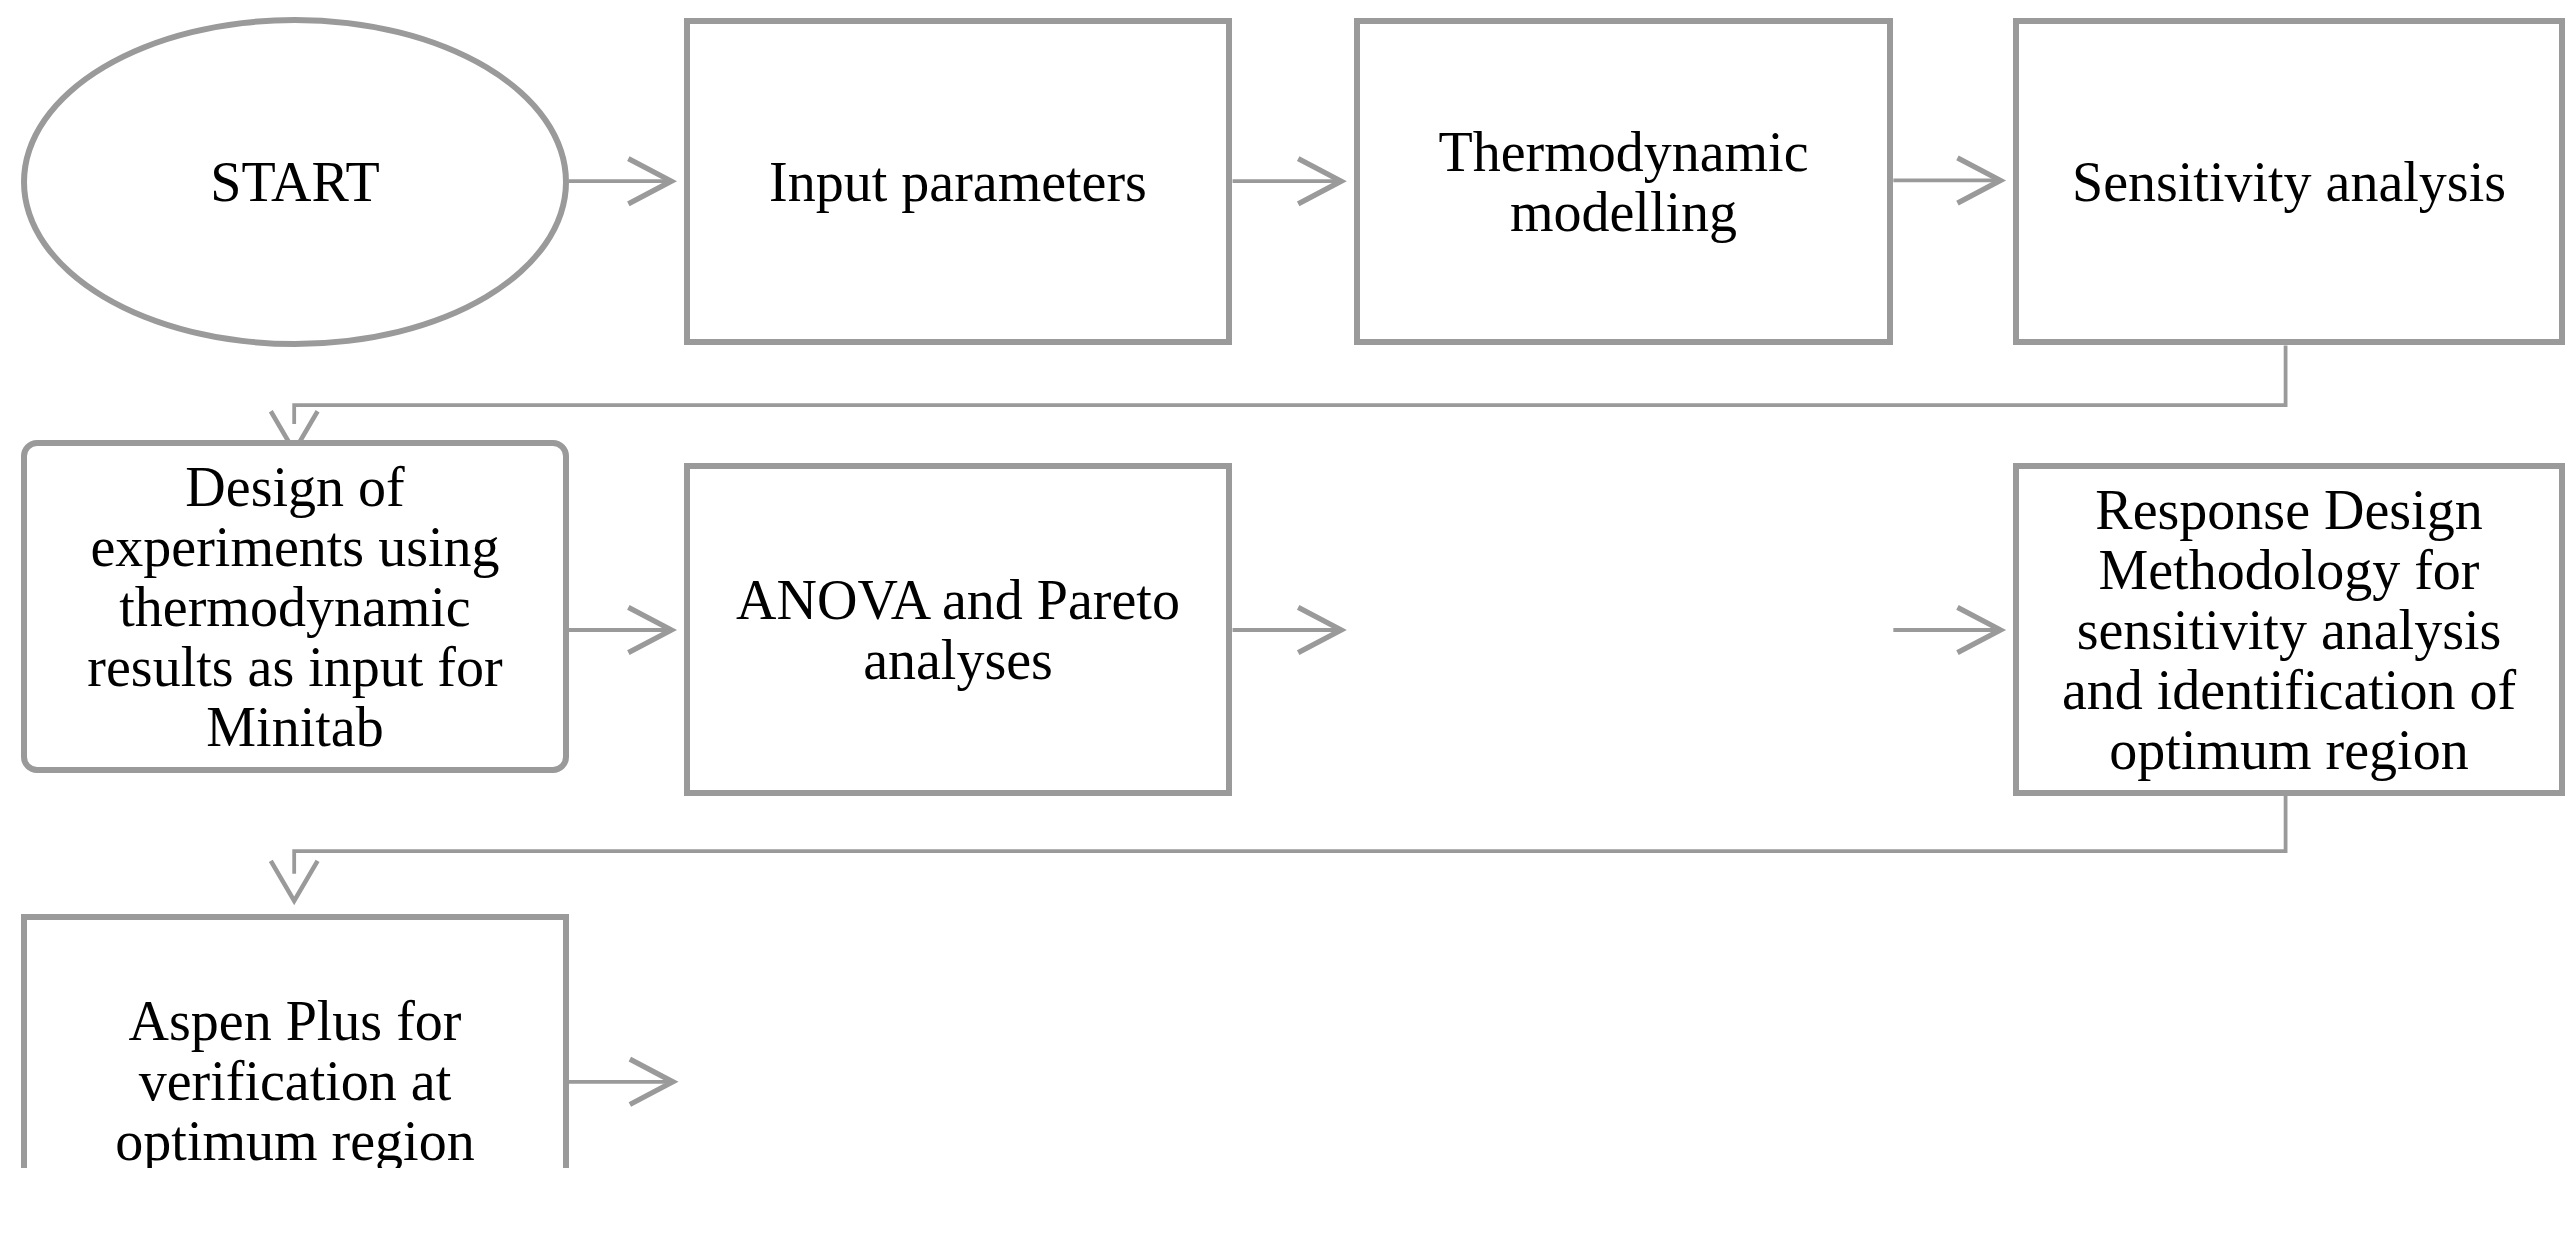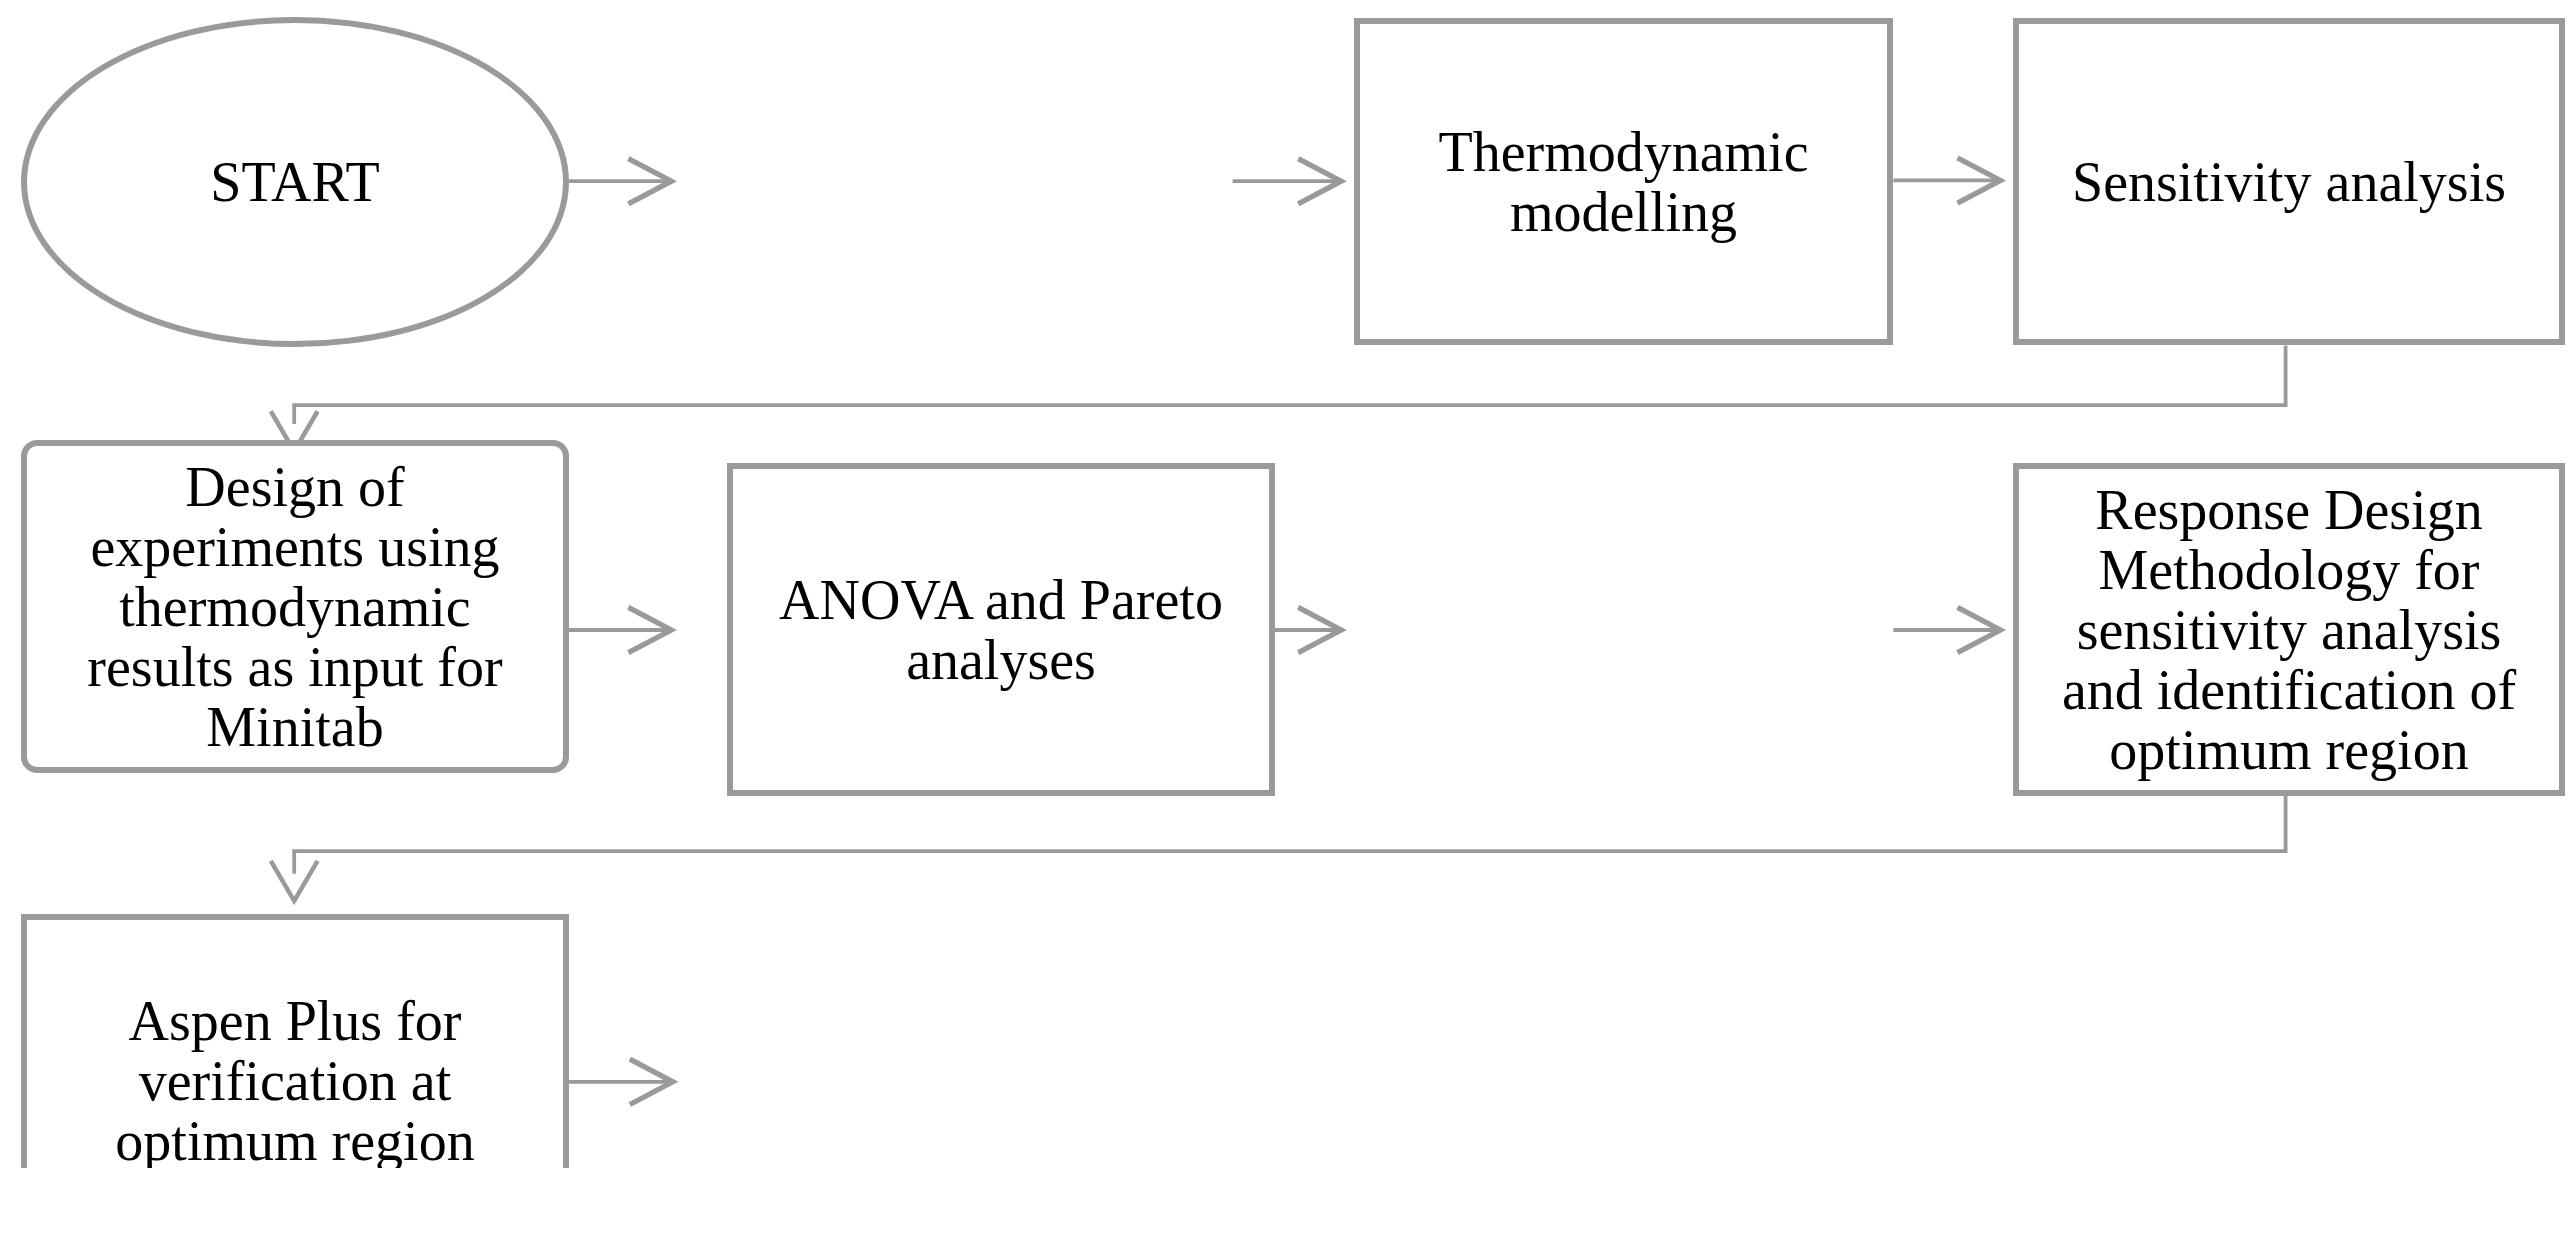--- a/index.html
+++ b/index.html
@@ -34,21 +34,21 @@
     font-size: 56px;
     line-height: 60px;
     padding: 0 7.5px;
   }
   
   #n-start    { left: 21px;   top: 17.3px;   width: 548px; height: 330px; }
   #n-input    { left: 684px;  top: 18px;   width: 548px; height: 327px; }
   #n-thermo   { left: 1354px; top: 18px;   width: 539px; height: 327px; }
   #n-sens     { left: 2013px; top: 18px;   width: 552px; height: 327px; }
   #n-design   { left: 21px;   top: 440px;  width: 548px; height: 333px; border-radius: 16px; }
-  #n-anova    { left: 684px;  top: 463px;  width: 548px; height: 333px; margin-left: 43px; }
+  #n-anova    { left: 684px;  top: 463px;  width: 548px; height: 333px; }
   #n-regress  { left: 1354px; top: 463px;  width: 539px; height: 333px; }
   #n-response { left: 2013px; top: 463px;  width: 552px; height: 333px; }
   #n-aspen    { left: 21px;   top: 914px; width: 548px; height: 333px; }
   #n-end      { left: 686px;  top: 912px; width: 558px; height: 339px; }
 
   .shaft { stroke: #9a9a9a; stroke-width: 5; fill: none; }
   .head  { stroke: #9a9a9a; stroke-width: 7; fill: none; }
   .elbow { stroke: #9a9a9a; stroke-width: 5; fill: none; }
   .vhead { stroke: #9a9a9a; stroke-width: 6; fill: none; }
 </style>
@@ -98,20 +98,23 @@
     <g>
       <line class="shaft" x1="754" y1="1434" x2="888" y2="1434"></line>
       <polyline class="head" points="835,1404 892,1434 835,1464"></polyline>
     </g>
   </svg>
 
   <div class="node ellipse" id="n-start">
     <span class="label">START</span>
   </div>
 
+  <div class="node" id="n-input">
+    <span class="label">Input parameters</span>
+  </div>
 
   <div class="node" id="n-thermo">
     <span class="label">Thermodynamic
 modelling</span>
   </div>
 
   <div class="node" id="n-sens">
     <span class="label">Sensitivity analysis</span>
   </div>
 

